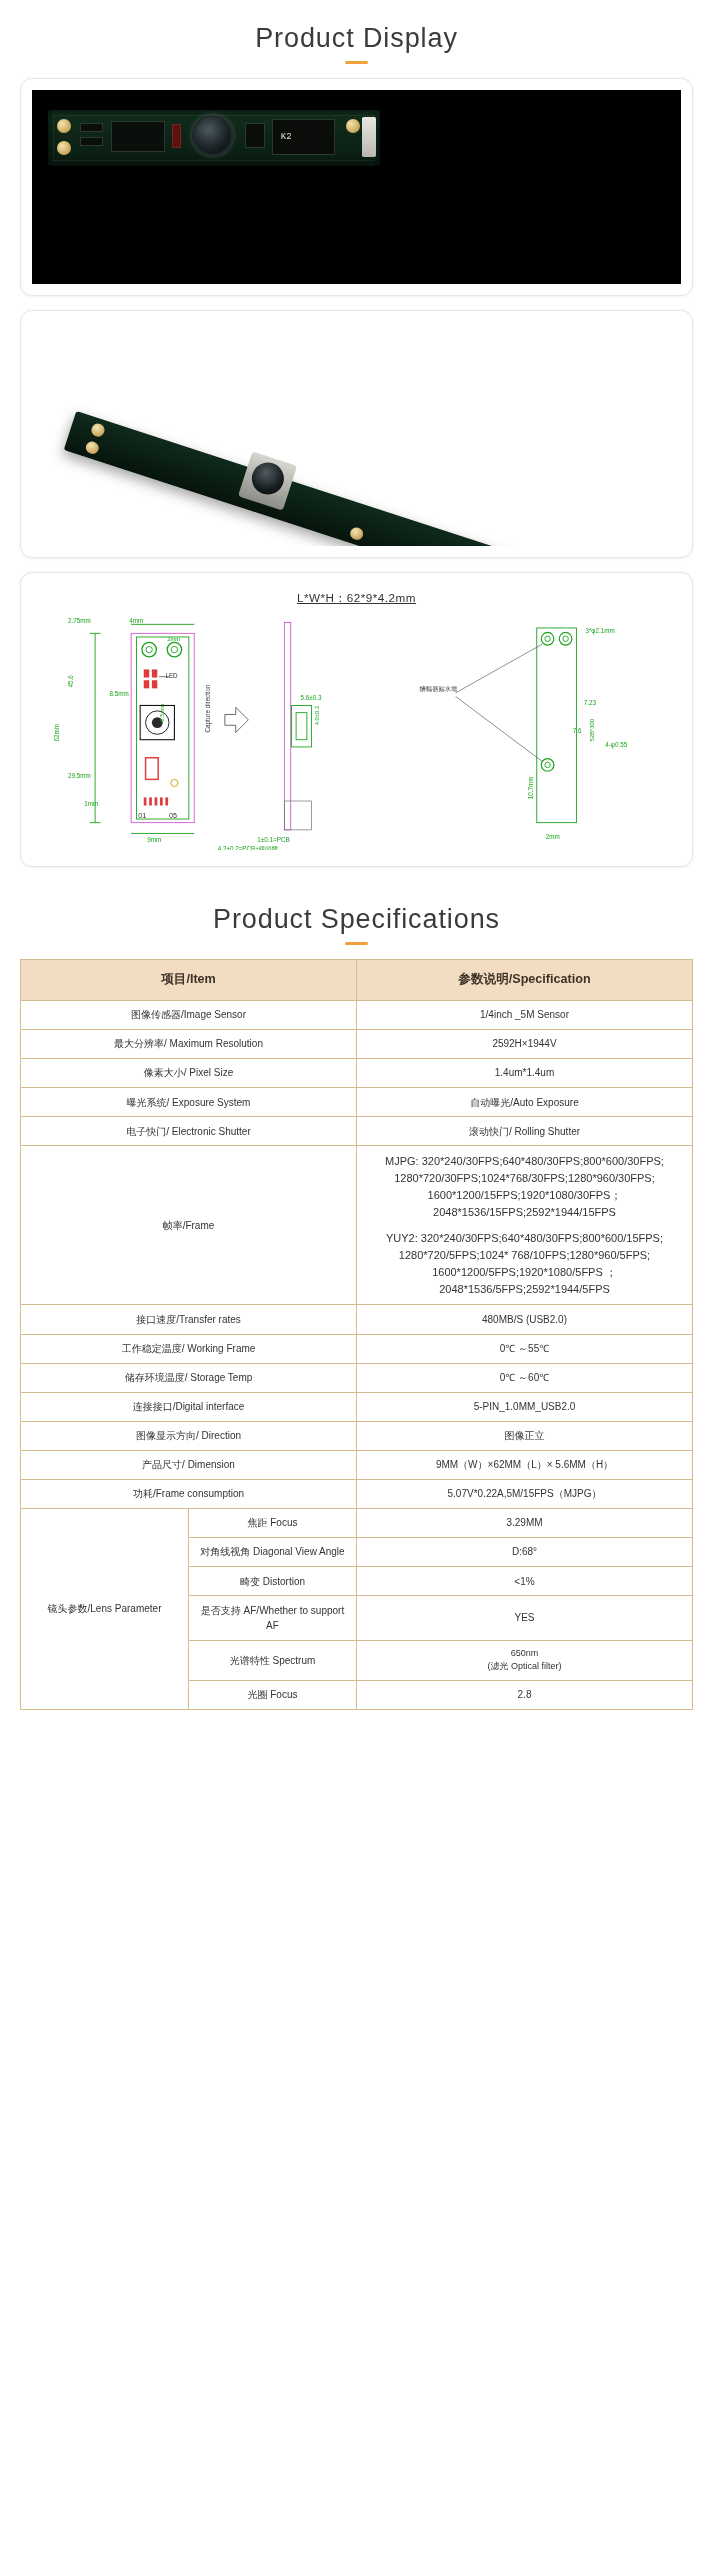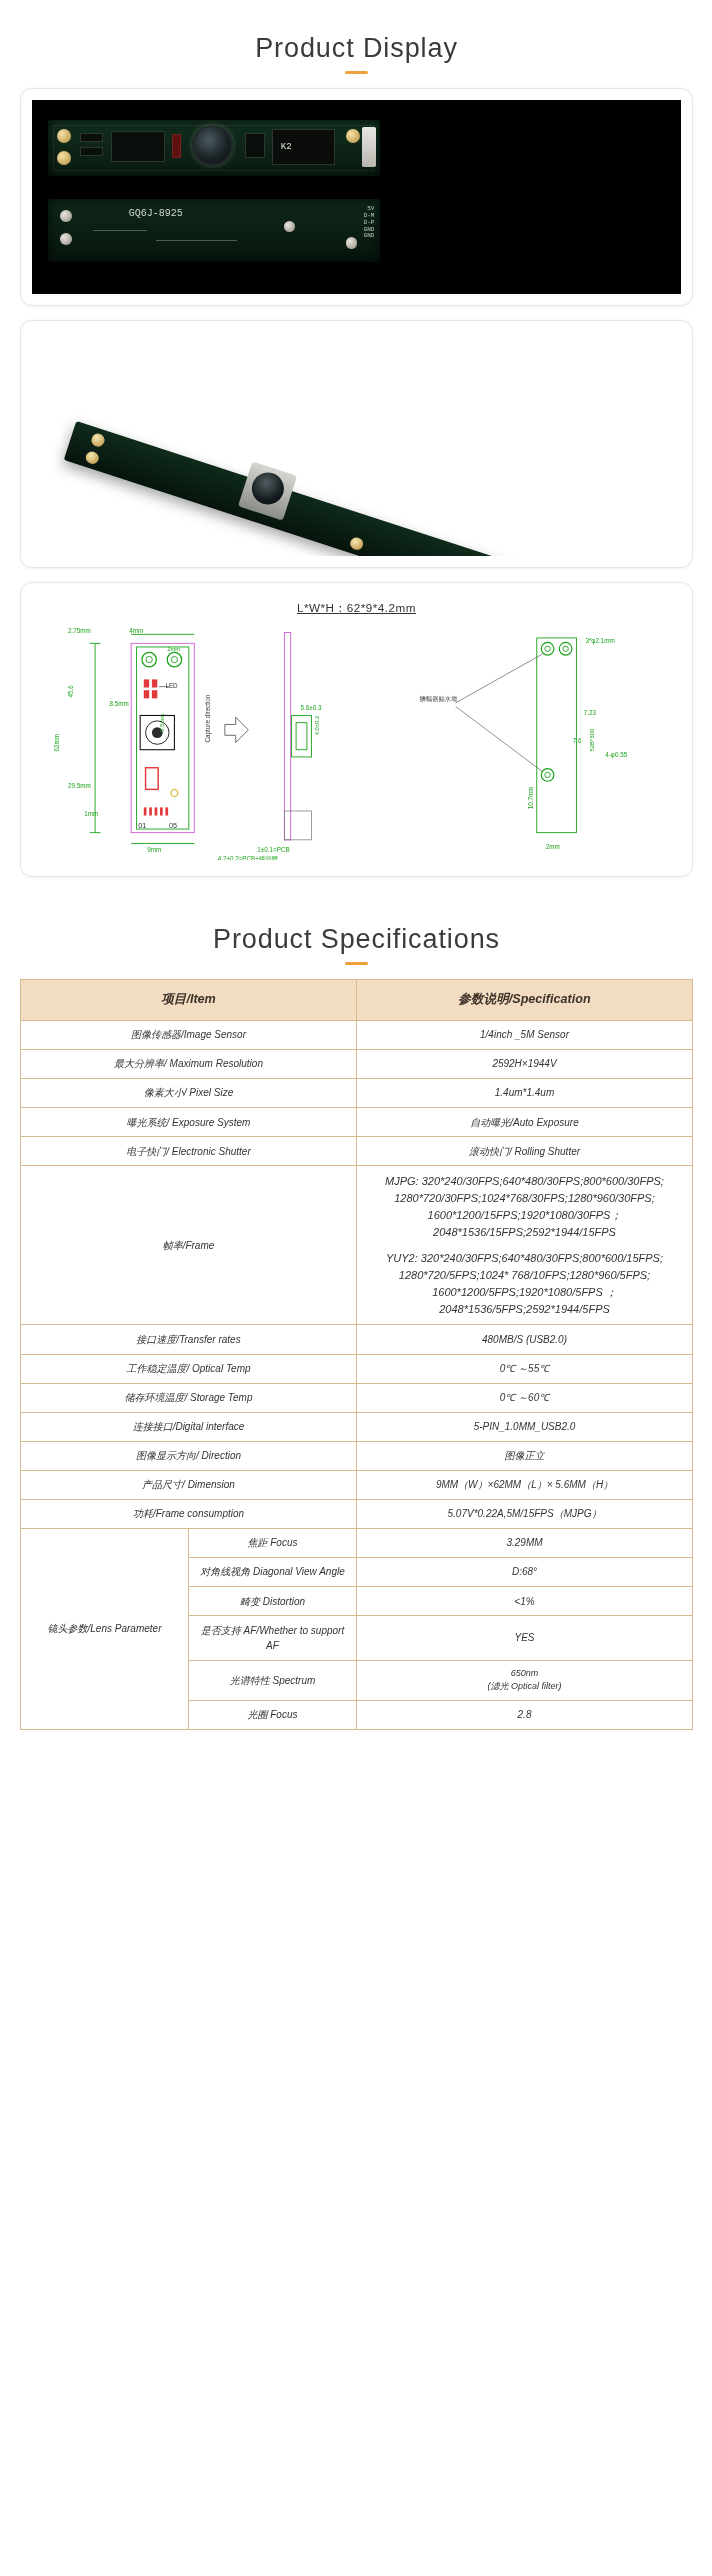--- a/index.html
+++ b/index.html
@@ -12,21 +12,21 @@
 
   .page { width: 713px; position: relative; padding-bottom: 9px; }
 
   
   .section-title {
     text-align: center;
     font-size: 27px;
     color: #3b3b3b;
     font-weight: 400;
     letter-spacing: 0.9px;
-    padding-top: 33px;
+    padding-top: 23px;
     padding-bottom: 7.2px;
     font-family: "Liberation Sans", sans-serif;
   }
   .title-underline {
     width: 23.5px; height: 2.7px;
     background: #f0a13c;
     margin: 0 auto 14.4px auto;
     border-radius: 1.8px;
   }
 
@@ -103,21 +103,20 @@
   .dsvg { display:block; margin:0 auto; }
 
   
   .spec-wrap { margin: 5.4px 20px 16px 20px; }
   table.spec {
     width: 100%;
     border-collapse: collapse;
     font-size: 10px;
     color: #333;
     table-layout: fixed;
-    font-style: italic;
   }
   table.spec th, table.spec td {
     border: 0.9px solid #d9b98f;
     padding: 6.3px 5.4px;
     text-align: center;
     vertical-align: middle;
     line-height: 1.55;
   }
   table.spec th {
     background: #f3ddc2;
@@ -153,34 +152,20 @@
         <div class="chip" style="left:63px; top:10.8px; width:54px;height:31px;"></div>
         <div class="chip" style="left:124px; top:14.4px; width:9px;height:23.5px;background:#5d1111;border-color:#7b2020;"></div>
         <div class="lens-big" style="left:144px; top:5.4px;"></div>
         <div class="chip" style="left:197px; top:12.6px; width:20px;height:25px;"></div>
         <div class="chip" style="left:224px; top:9px; width:63px;height:36px;background:#0a0d0a;"></div>
         <div class="silk" style="left:233px; top:21.6px; color:#dfe4dc; font-size:9px;">K2</div>
         <div class="pad" style="left:298px; top:9px;"></div>
         <div class="conn-white" style="left:314px; top:7.2px; width:14.4px;height:40px;"></div>
       </div>
 
-      <div class="board-bottom">
-        <div class="hole" style="left:12.6px; top:10.8px;"></div>
-        <div class="hole" style="left:12.6px; top:34px;"></div>
-        <div class="hole" style="left:236px; top:21.6px;"></div>
-        <div class="hole" style="left:298px; top:38px;"></div>
-        <div class="silk" style="left:81px; top:9px; font-size:10px; color:#cfd6cc;">GQ6J-8925</div>
-        <div class="silk-line" style="left:45px; top:31px; width:54px;"></div>
-        <div class="silk-line" style="left:108px; top:41px; width:81px;"></div>
-        <div class="silk" style="right:5.4px; top:7.2px; white-space:pre; line-height:1.15; text-align:right; font-size:5.9px;">5V
-D-M
-D-P
-GND
-GND</div>
-      </div>
     </div>
   </div>
 
   <div class="card">
     <div class="photo2">
       <div class="angled">
         <div class="gpad" style="left:20px; top:5.4px;"></div>
         <div class="gpad" style="left:20px; top:23.5px;"></div>
         <div class="gpad" style="left:298px; top:23.5px;"></div>
 
@@ -324,21 +309,21 @@
               <div>2048*1536/5FPS;2592*1944/5FPS</div>
             </div>
           </td>
         </tr>
 
         <tr>
           <td class="label" colspan="2">接口速度/Transfer rates</td>
           <td colspan="2">480MB/S (USB2.0)</td>
         </tr>
         <tr>
-          <td class="label" colspan="2">工作稳定温度/ Optical Temp</td>
+          <td class="label" colspan="2">工作稳定温度/ Working Frame</td>
           <td colspan="2">0℃ ～55℃</td>
         </tr>
         <tr>
           <td class="label" colspan="2">储存环境温度/ Storage Temp</td>
           <td colspan="2">0℃ ～60℃</td>
         </tr>
         <tr>
           <td class="label" colspan="2">连接接口/Digital interface</td>
           <td colspan="2">5-PIN_1.0MM_USB2.0</td>
         </tr>

